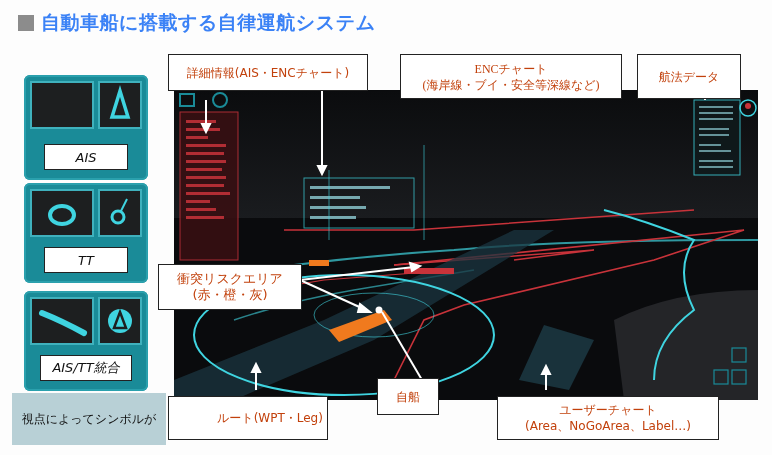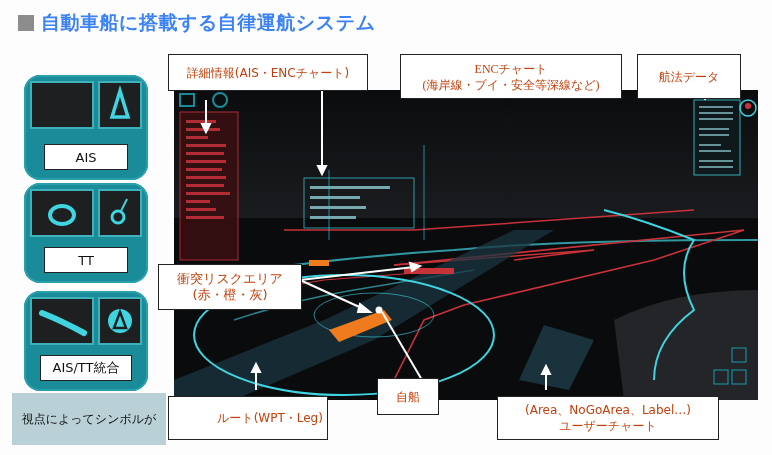--- a/index.html
+++ b/index.html
@@ -8,22 +8,23 @@
     font-family:"DejaVu Sans", sans-serif; color:#111;
   }
   .title {
     position:absolute; left:18px; top:10px; font-size:19px; font-weight:bold; letter-spacing:0.5px;
     display:flex; align-items:center; gap:4px; color:#3b82f6;
   }
   .title .sq { width:16px; height:16px; background:#8c8c8c; display:inline-block; margin-right:3px; }
 
   
   .card {
-    position:absolute; left:24px; width:124px; background:#1a8b98; border-radius:16px;
+    position:absolute; left:24px; width:124px; background:#1a8b98; border-radius:6px;
     box-shadow:0 0 0 2px #2aa0ad inset;
+    font-style:italic;
   }
   .card .panes { position:absolute; left:6px; top:6px; right:6px; height:48px; display:flex; gap:4px; }
   .card .pane { background:#1d1f20; border:2px solid #3fb1bd; box-sizing:border-box; position:relative; }
   .card .pane.big { flex:0 0 64px; }
   .card .pane.small { flex:1; }
   .card .label {
     position:absolute; left:20px; right:20px; bottom:10px; height:24px; background:#fff; border:1.5px solid #222;
     display:flex; align-items:center; justify-content:center; font-size:13px; color:#111;
   }
   .note {
@@ -222,15 +223,15 @@
   <span>衝突リスクエリア</span>
   <span>(赤・橙・灰)</span>
 </div>
 <div class="callout" style="left:168px;top:396px;width:160px;height:44px;padding-left:44px;">
   <span>ルート(WPT・Leg)</span>
 </div>
 <div class="callout" style="left:377px;top:378px;width:62px;height:37px;">
   <span>自船</span>
 </div>
 <div class="callout" style="left:497px;top:396px;width:222px;height:44px;">
+  <span>ユーザーチャート</span>
   <span>(Area、NoGoArea、Label…)</span>
-  <span>ユーザーチャート</span>
 </div>
 
 </body></html>

